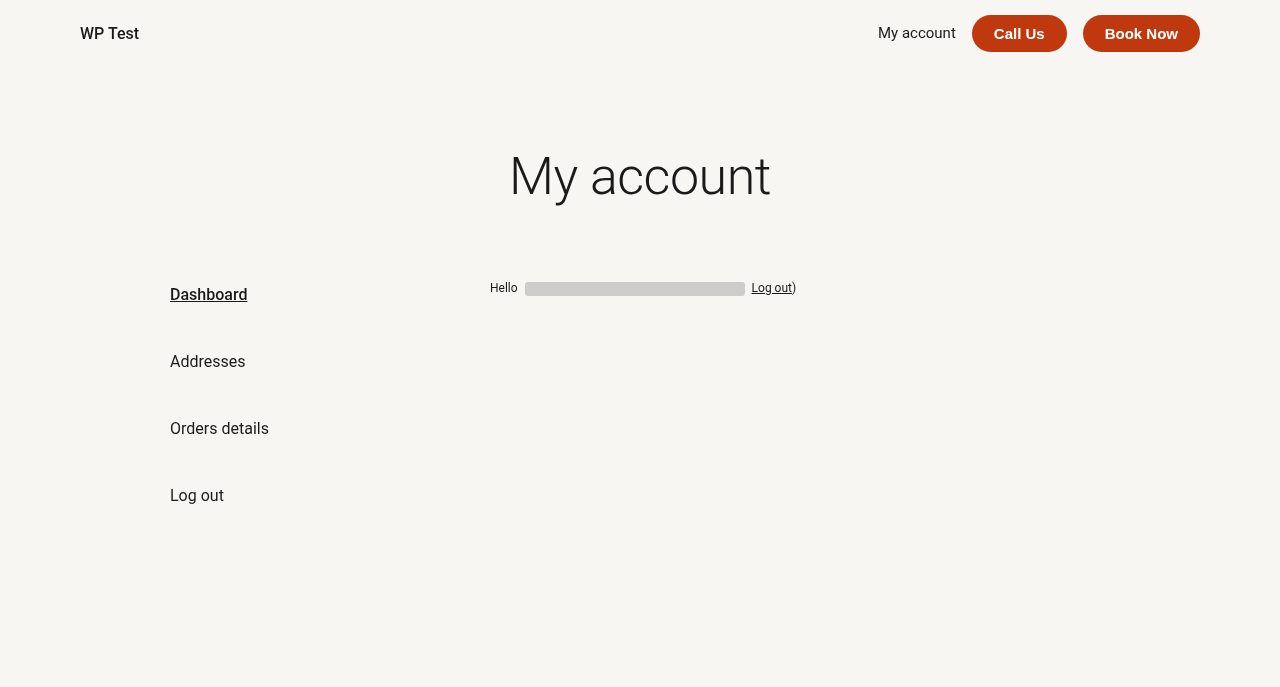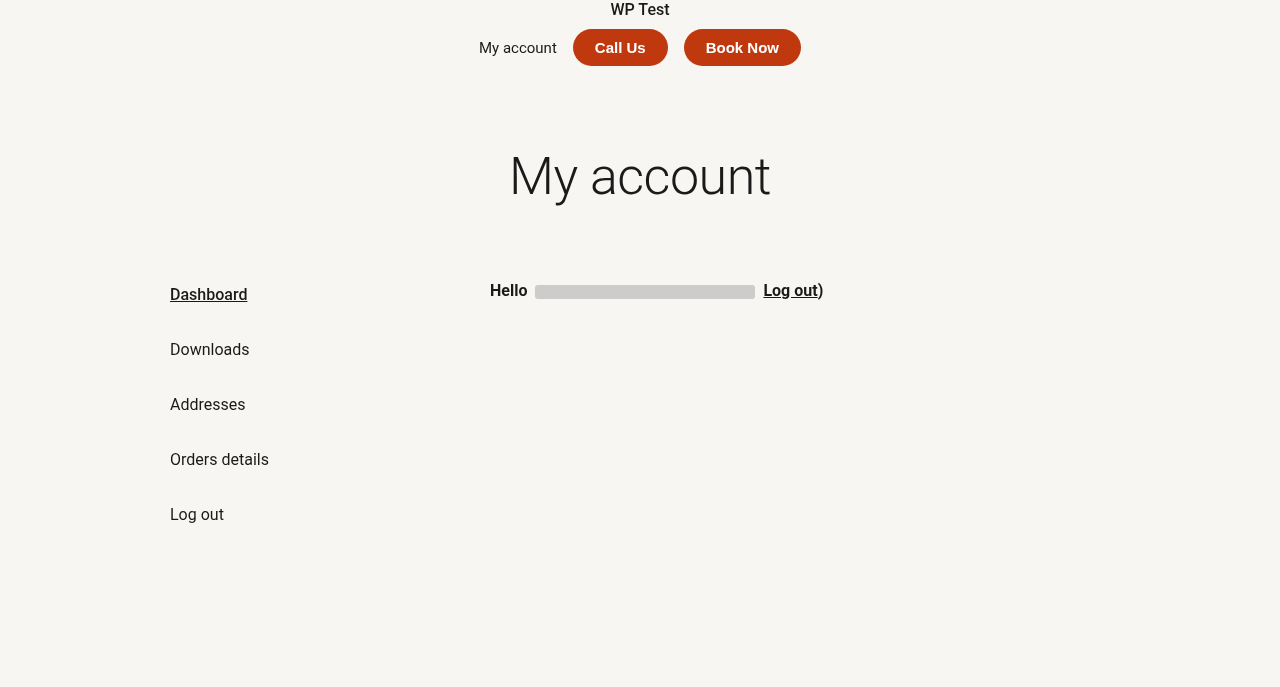--- a/index.html
+++ b/index.html
@@ -16,21 +16,20 @@
     }
 
     
     header {
       display: flex;
       justify-content: space-between;
       align-items: center;
       padding: 0 80px;
       height: 66px;
       background-color: #f8f6f2;
-      flex-direction: column;
     }
 
     .header-left {
       display: flex;
       align-items: center;
     }
 
     .site-logo {
       font-size: 16px;
       font-weight: 500;
@@ -81,21 +80,21 @@
       margin: 0 auto;
       padding: 0 80px;
       gap: 80px;
     }
 
     
     .sidebar-nav {
       min-width: 240px;
       display: flex;
       flex-direction: column;
-      gap: 0;
+      gap: 12px;
     }
 
     .sidebar-nav a {
       display: block;
       padding: 18px 0;
       font-size: 16px;
       color: #1a1a1a;
       text-decoration: none;
       border-bottom: none;
     }
@@ -105,24 +104,23 @@
       font-weight: 500;
     }
 
     
     .account-content {
       flex: 1;
       padding-top: 12px;
     }
 
     .hello-text {
-      font-size: 16px;
+      font-size: 12px;
       color: #1a1a1a;
       line-height: 1.5;
-      font-weight: bold;
     }
 
     .hello-text a {
       color: #1a1a1a;
     }
 
     .redacted {
       display: inline-block;
       background-color: #b0b0b0;
       border-radius: 3px;
@@ -159,21 +157,20 @@
 </header>
 
 <div class="page-title-area">
   <h1 class="page-title">My account</h1>
 </div>
 
 <div class="main-content">
 
   <nav class="sidebar-nav">
     <a class="active" href="#">Dashboard</a>
-    <a href="#">Downloads</a>
     <a href="#">Addresses</a>
     <a href="#">Orders details</a>
     <a href="#">Log out</a>
   </nav>
 
   <div class="account-content">
     <p class="hello-text">
       <span>Hello</span>
       <span class="redacted"></span>
       <a href="#">Log out</a><span>)</span>

